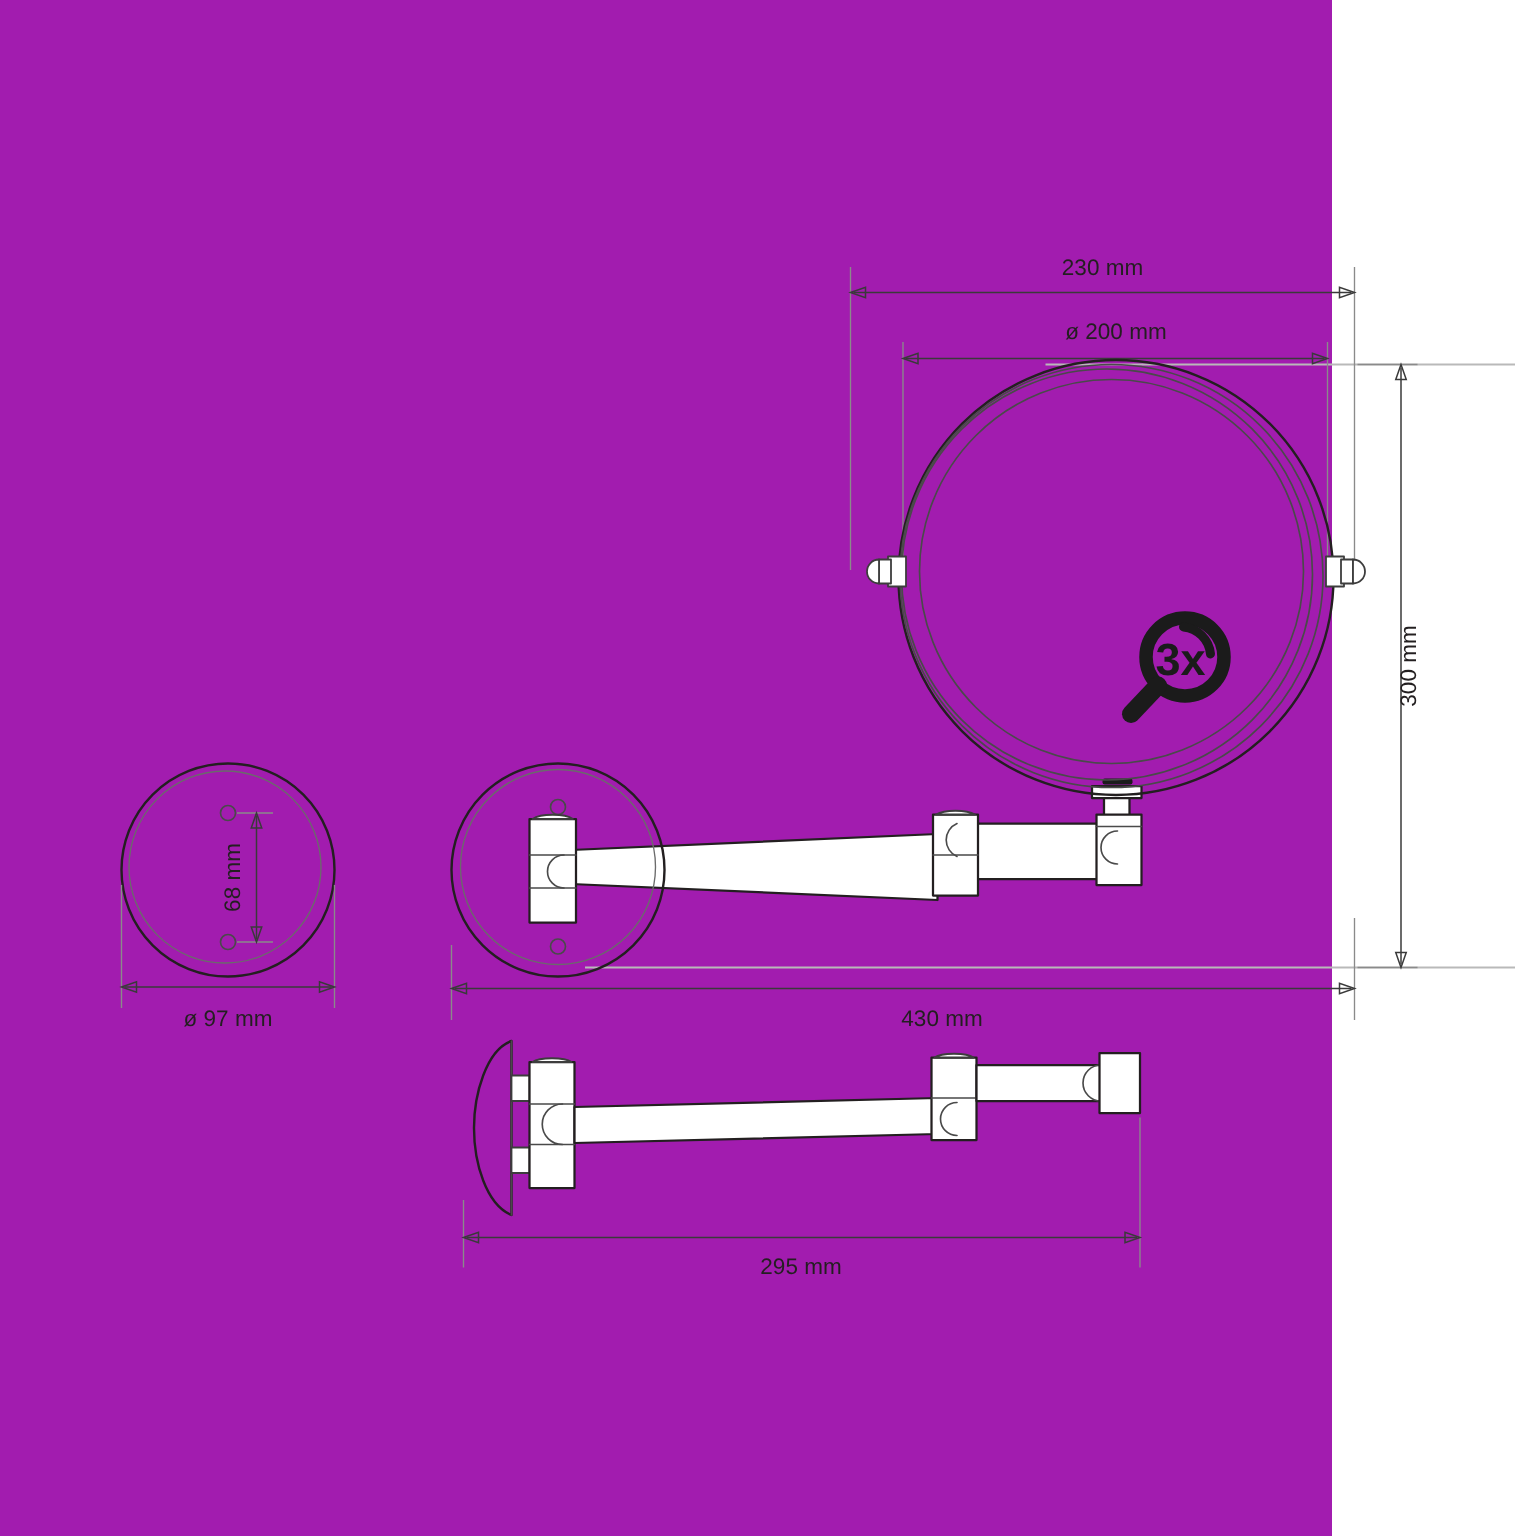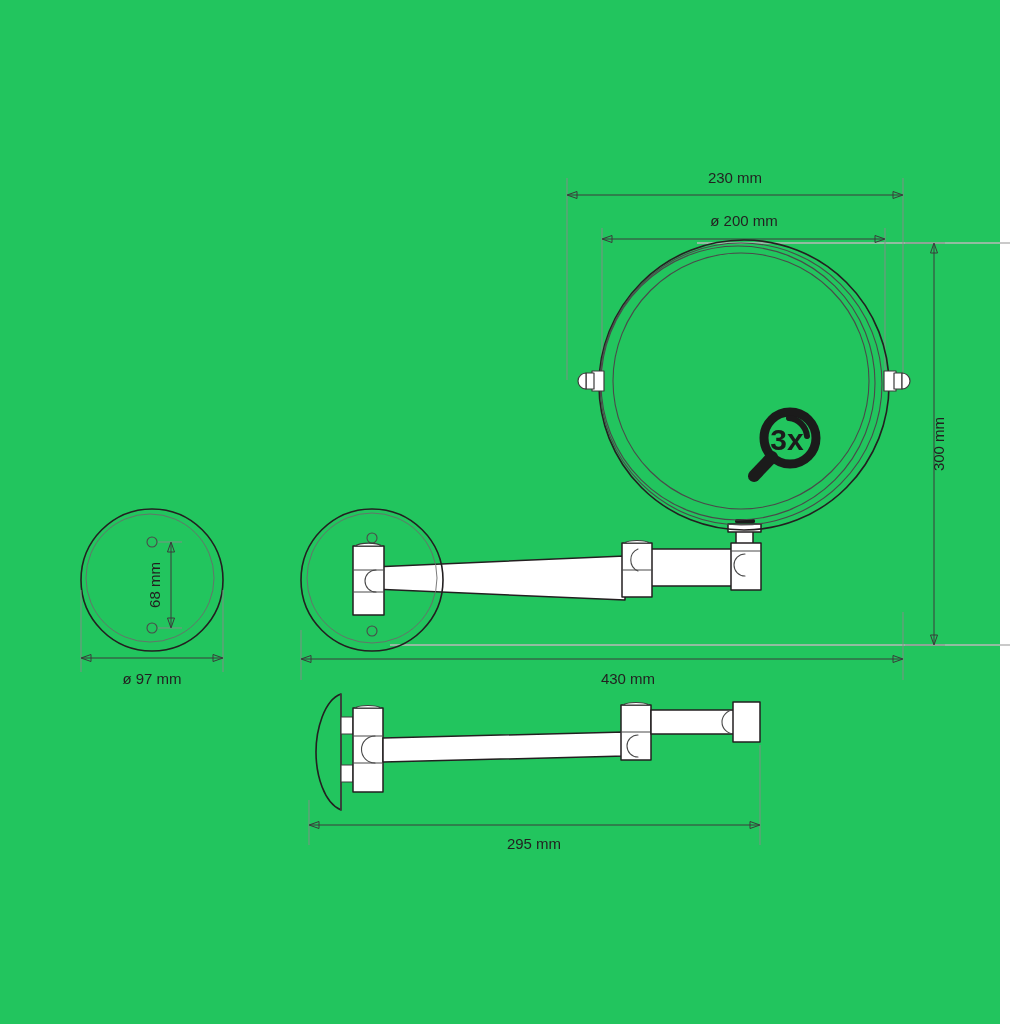--- a/index.html
+++ b/index.html
@@ -8,23 +8,23 @@
     background: #ffffff;
   }
   body {
     width: 1024px;
     height: 1024px;
     font-family: "Liberation Sans", sans-serif;
     overflow: hidden;
   }
   #drawing-root {
     position: relative;
-    width: 1000px;
+    width: 888px;
     height: 1024px;
-    background: #22c55e;
+    background: #a21caf;
   }
   svg.sheet {
     display: block;
     width: 1024px;
     height: 1024px;
   }
   .dim-text {
     font-family: "Liberation Sans", sans-serif;
     font-size: 15px;
     fill: #231f20;

